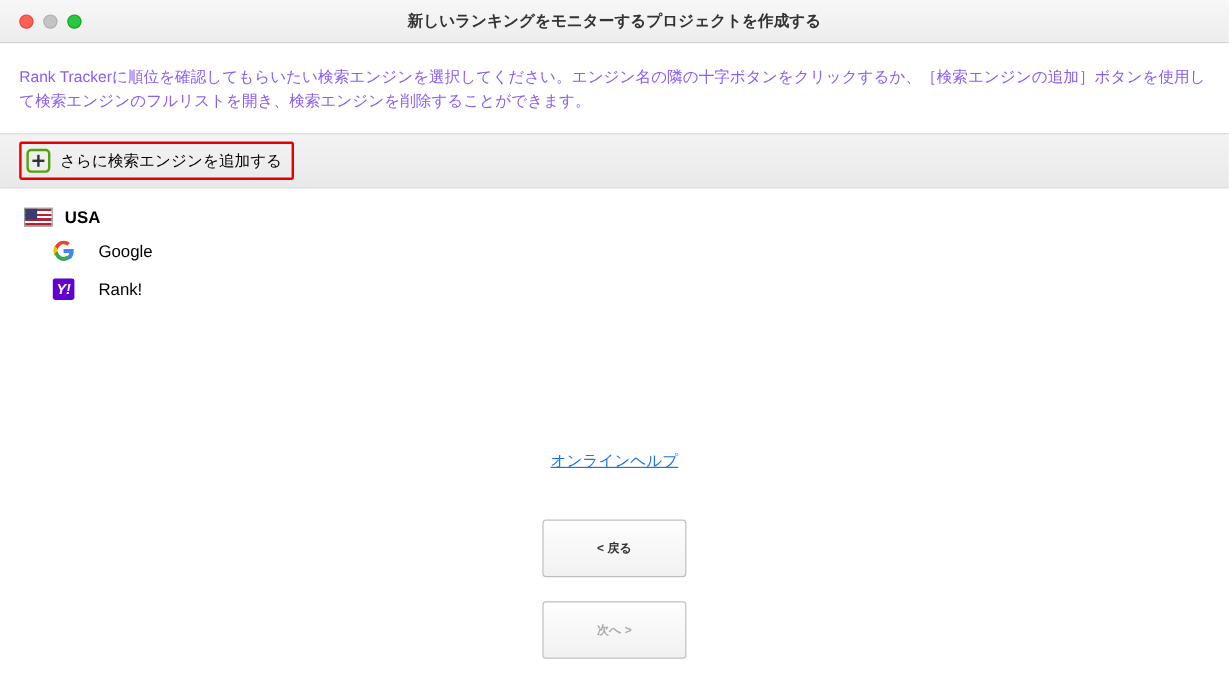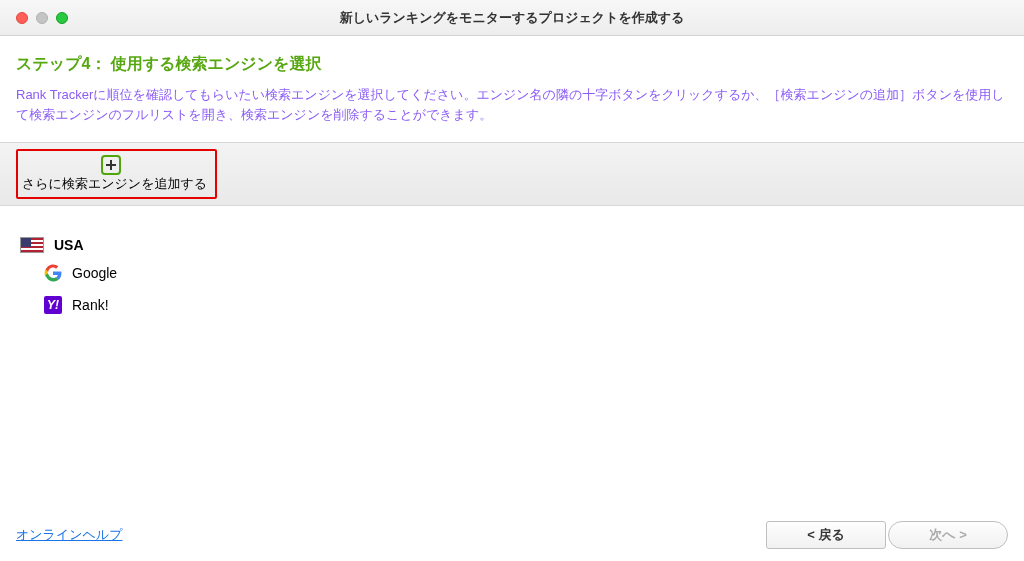--- a/index.html
+++ b/index.html
@@ -62,40 +62,38 @@
       border-bottom: 1px solid #d7d7d7;
       padding: 6px 16px;
     }
     .add-bar {
       display: inline-flex;
       align-items: center;
       border: 2px solid #e50000;
       border-radius: 2px;
       padding: 4px 8px 4px 4px;
       cursor: pointer;
-      flex-direction: column;
     }
     .add-icon {
       width: 20px;
       height: 20px;
       border: 2px solid #4fa50b;
       border-radius: 4px;
       margin-right: 8px;
       position: relative;
     }
     .add-icon::before, .add-icon::after {
       content:'';
       position:absolute;
       background:#333;
     }
     .add-icon::before { left:3px; right:3px; top:7px; height:2px; }
     .add-icon::after  { top:3px; bottom:3px; left:7px; width:2px; }
     .engines {
       padding: 12px 0 0 4px;
-      margin-top: 15px;
     }
     .country-row {
       display:flex;
       align-items:center;
       gap:10px;
       padding:4px 0;
       font-weight:700;
       font-size:14px;
     }
     .flag-us {
@@ -107,21 +105,21 @@
     .flag-us::after {
       content:'';
       position:absolute;
       left:0; top:0;
       width:10px; height:9px;
       background:#3c3b6e;
     }
     .engine-row {
       display:flex;
       align-items:center;
-      gap:10px;
+      gap:20px;
       padding:7px 0 7px 24px;
       font-size:14px;
       cursor:pointer;
     }
     .g-icon {
       width:18px; height:18px;
       position:relative;
     }
     .g-icon svg { width:18px; height:18px; }
     .y-icon {
@@ -137,65 +135,64 @@
       border-radius:2px;
     }
     .y-icon span { font-style: italic; }
     .footer {
       position:absolute;
       bottom:12px;
       left:0; right:0;
       display:flex;
       align-items:center;
       padding: 0 16px;
-      gap:2px;
+      gap:20px;
+      flex-direction:column;
     }
     .help-link {
       color:#1a73e8;
       text-decoration:underline;
       font-size:13px;
       cursor:pointer;
     }
     .spacer { flex:1; }
     .btn {
       min-width:120px;
-      height:28px;
+      height:48px;
       background: linear-gradient(#fefefe, #f1f1f1);
       border:1px solid #bfbfbf;
       border-radius:3px;
-      font-size:13px;
+      font-size:10px;
       font-weight:600;
       color:#333;
       cursor:pointer;
     }
     .btn:disabled {
       color:#aaa;
       cursor:default;
-      border-radius:15px;
     }
     .btn.primary {
       background: linear-gradient(#63c514, #4aa209);
       border-color:#3d8a06;
       color:#fff;
     }
   </style>
 </head>
 <body>
 
 <div class="titlebar">
   <div class="traffic">
     <span class="tl-close"></span>
     <span class="tl-min"></span>
     <span class="tl-max"></span>
   </div>
   <div class="title">新しいランキングをモニターするプロジェクトを作成する</div>
 </div>
 
 <div class="content">
-  <div class="step-title">ステップ4： 使用する検索エンジンを選択</div>
   <div class="step-desc">Rank Trackerに順位を確認してもらいたい検索エンジンを選択してください。エンジン名の隣の十字ボタンをクリックするか、［検索エンジンの追加］ボタンを使用して検索エンジンのフルリストを開き、検索エンジンを削除することができます。</div>
 
   <div class="add-bar-wrap">
     <div class="add-bar">
       <span class="add-icon"></span>
       <span>さらに検索エンジンを追加する</span>
     </div>
   </div>
 
   <div class="engines">

